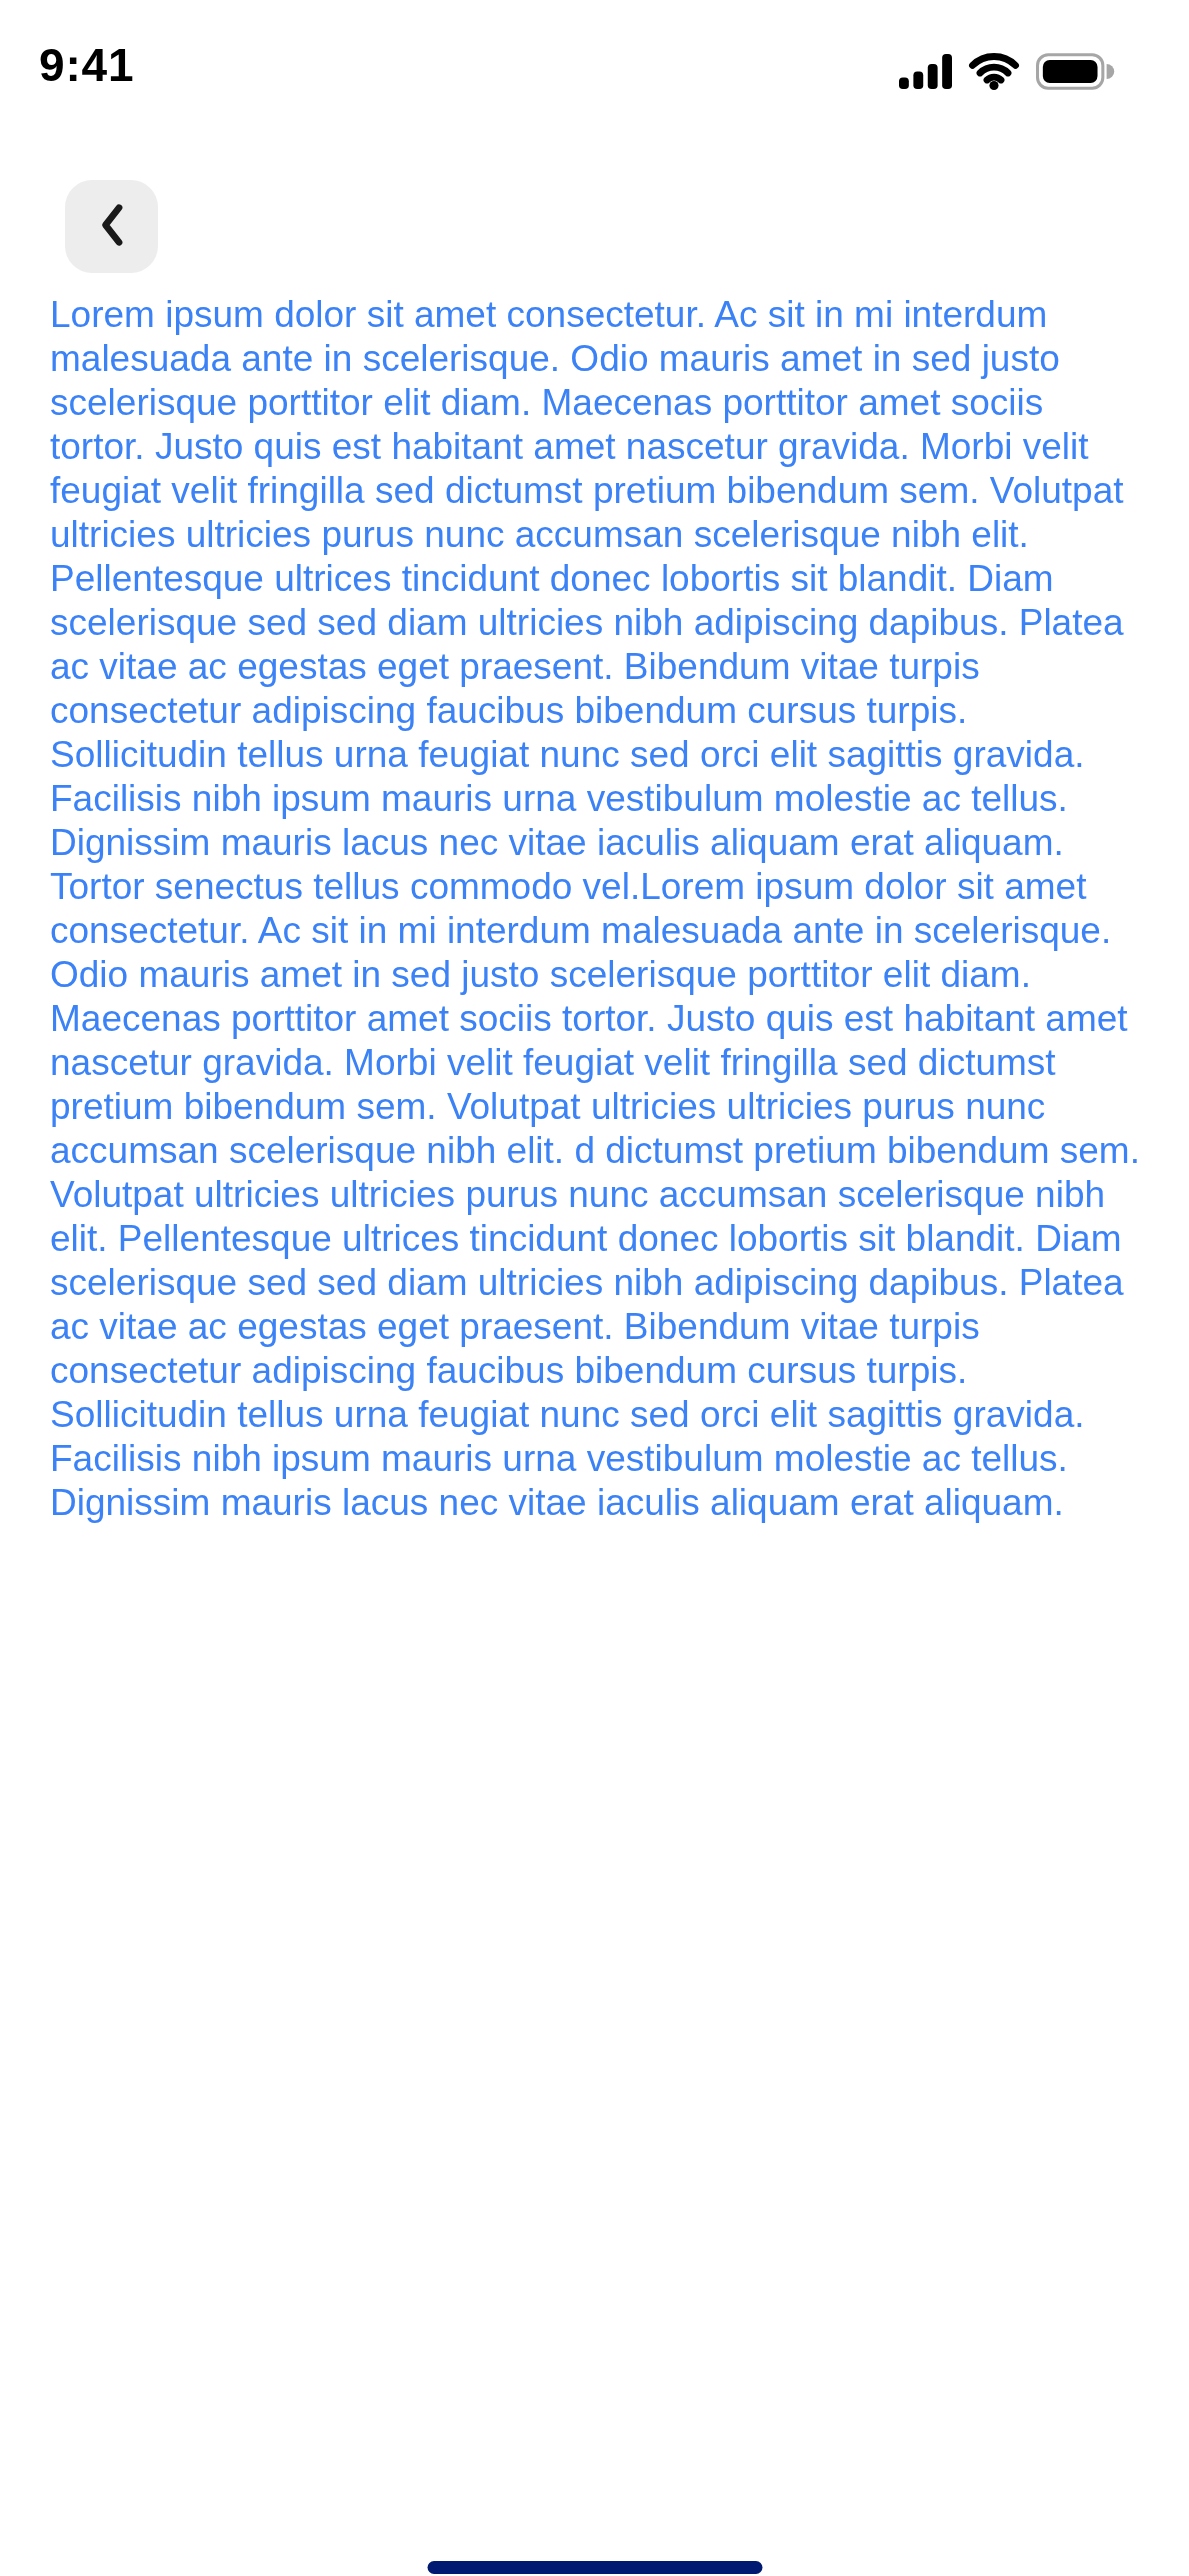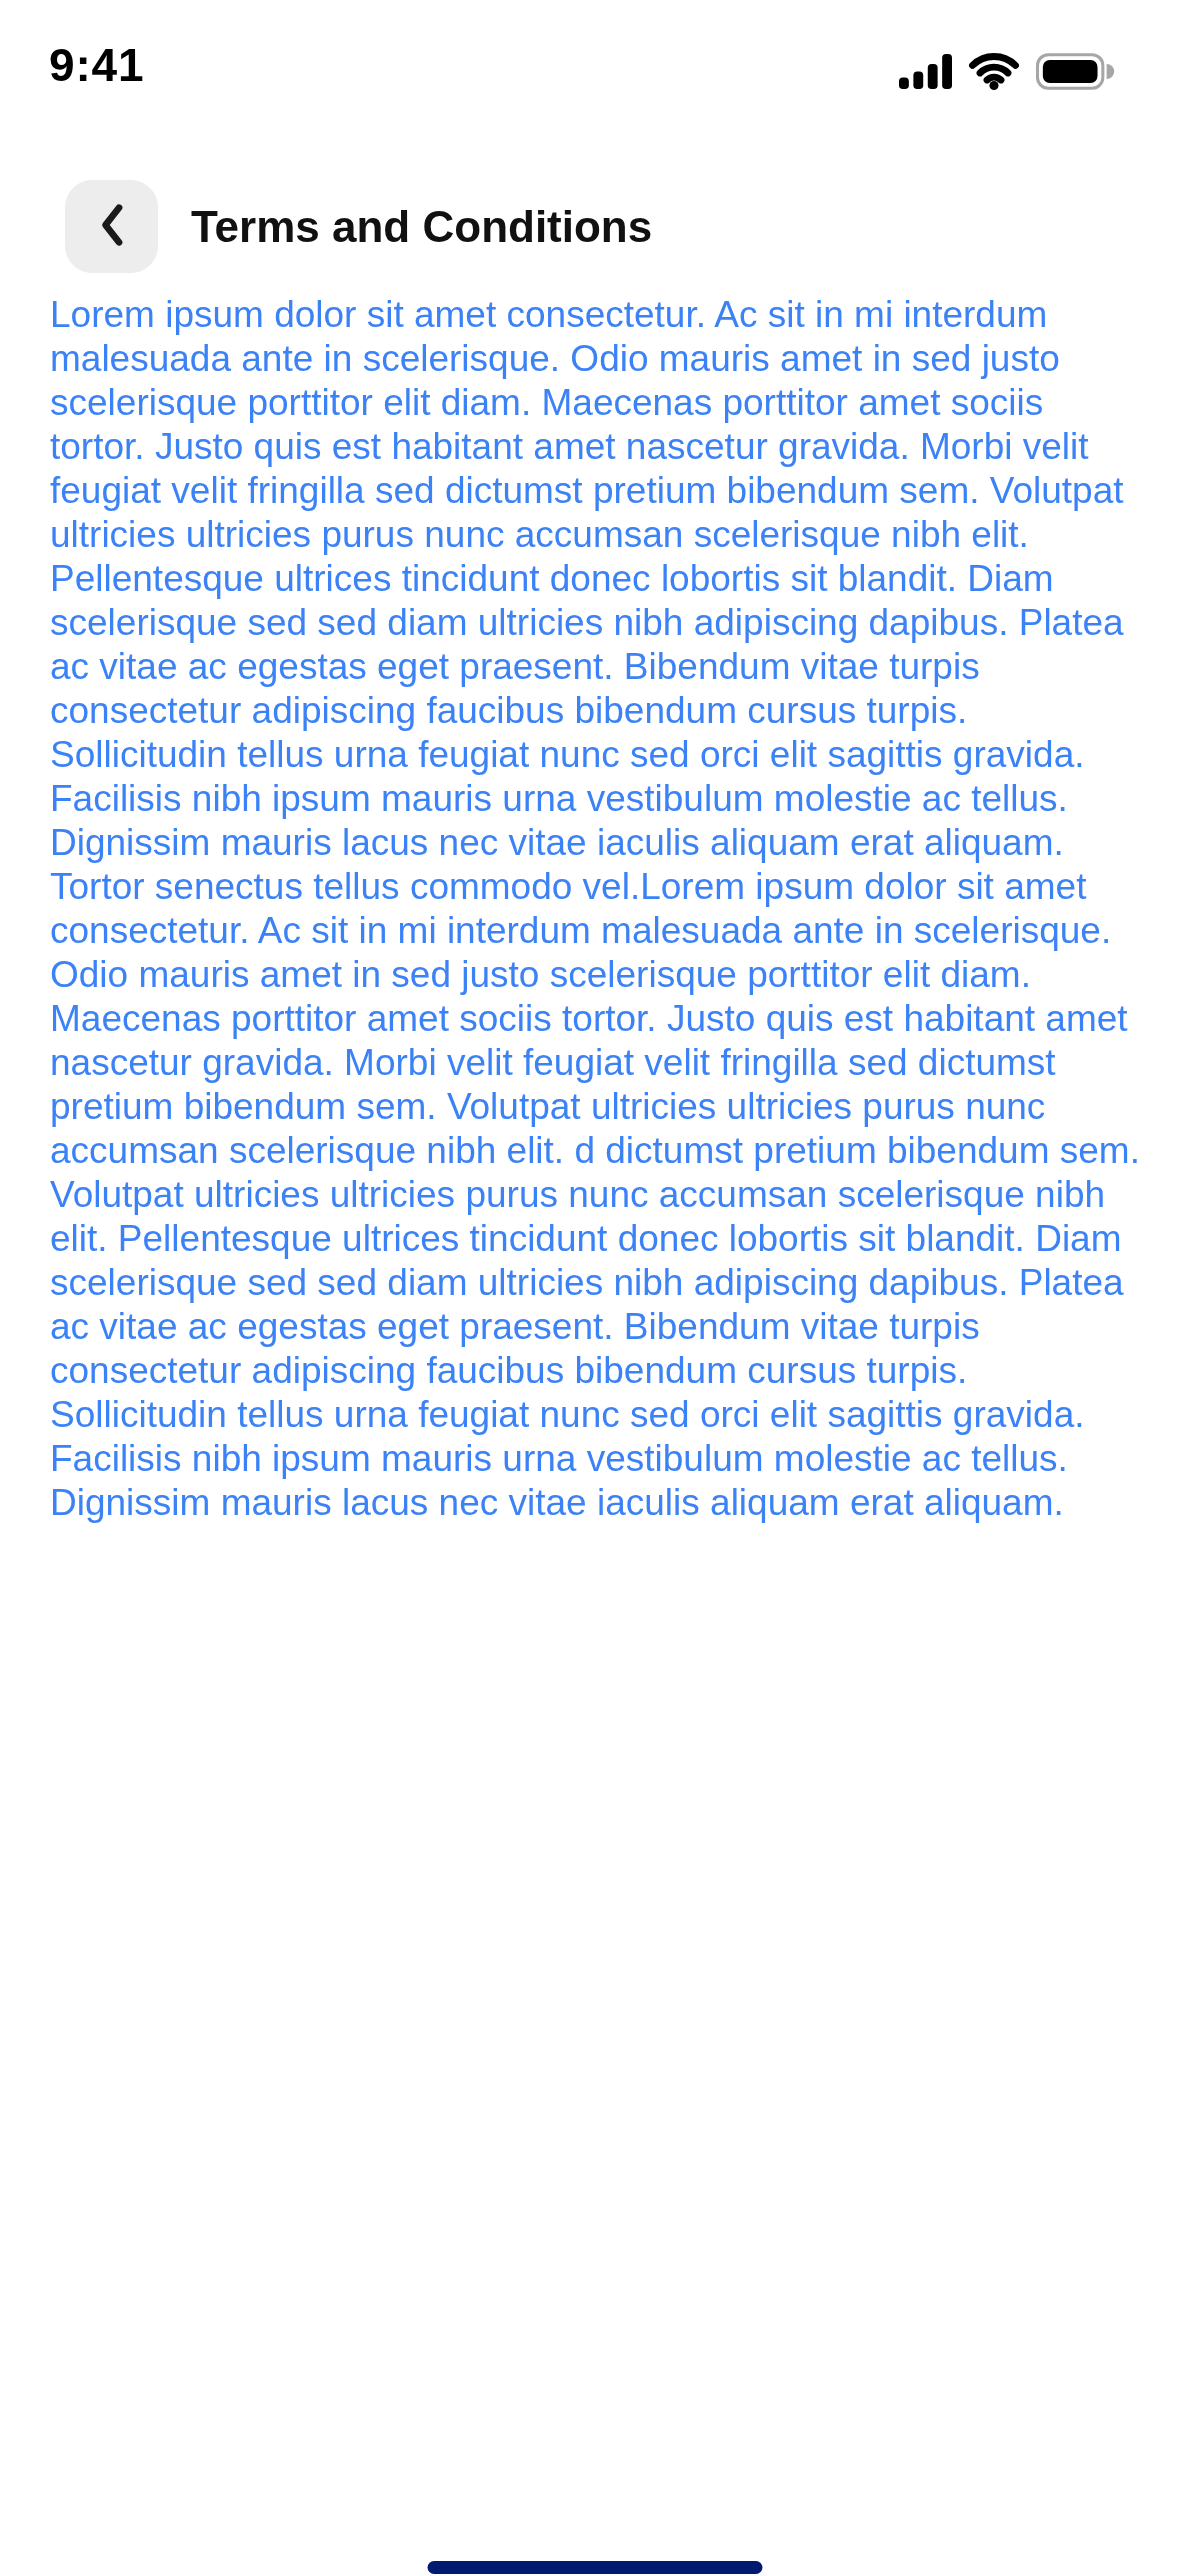--- a/index.html
+++ b/index.html
@@ -17,21 +17,21 @@
   }
 
   
   .status-bar {
     position: absolute;
     top: 0; left: 0; right: 0;
     height: 129px;
   }
   .time {
     position: absolute;
-    left: 49px;
+    left: 39px;
     top: 38px;
     font-size: 46px;
     font-weight: 600;
     letter-spacing: 0.8px;
     color: #000000;
   }
   .status-icons {
     position: absolute;
     right: 75px;
     top: 52px;
@@ -137,21 +137,20 @@
   </header>
 
   <nav class="nav-bar">
     <button class="back-button" aria-label="Back">
       <span>
         <svg width="27" height="46" viewBox="0 0 36 60" xmlns="http://www.w3.org/2000/svg">
           <path d="M28 7 L10 30 L28 53" fill="none" stroke="#1A1A1A" stroke-width="9" stroke-linecap="round" stroke-linejoin="round"></path>
         </svg>
       </span>
     </button>
-    <h1 class="page-title">Terms and Conditions</h1>
   </nav>
 
   <main class="content">
     <p class="body-text">Lorem ipsum dolor sit amet consectetur. Ac sit in mi interdum malesuada ante in scelerisque. Odio mauris amet in sed justo scelerisque porttitor elit diam. Maecenas porttitor amet sociis tortor. Justo quis est habitant amet nascetur gravida. Morbi velit feugiat velit fringilla sed dictumst pretium bibendum sem. Volutpat ultricies ultricies purus nunc accumsan scelerisque nibh elit. Pellentesque ultrices tincidunt donec lobortis sit blandit. Diam scelerisque sed sed diam ultricies nibh adipiscing dapibus. Platea ac vitae ac egestas eget praesent. Bibendum vitae turpis consectetur adipiscing faucibus bibendum cursus turpis. Sollicitudin tellus urna feugiat nunc sed orci elit sagittis gravida. Facilisis nibh ipsum mauris urna vestibulum molestie ac tellus. Dignissim mauris lacus nec vitae iaculis aliquam erat aliquam. Tortor senectus tellus commodo vel.Lorem ipsum dolor sit amet consectetur. Ac sit in mi interdum malesuada ante in scelerisque. Odio mauris amet in sed justo scelerisque porttitor elit diam. Maecenas porttitor amet sociis tortor. Justo quis est habitant amet nascetur gravida. Morbi velit feugiat velit fringilla sed dictumst pretium bibendum sem. Volutpat ultricies ultricies purus nunc accumsan scelerisque nibh elit. d dictumst pretium bibendum sem. Volutpat ultricies ultricies purus nunc accumsan scelerisque nibh elit. Pellentesque ultrices tincidunt donec lobortis sit blandit. Diam scelerisque sed sed diam ultricies nibh adipiscing dapibus. Platea ac vitae ac egestas eget praesent. Bibendum vitae turpis consectetur adipiscing faucibus bibendum cursus turpis. Sollicitudin tellus urna feugiat nunc sed orci elit sagittis gravida. Facilisis nibh ipsum mauris urna vestibulum molestie ac tellus. Dignissim mauris lacus nec vitae iaculis aliquam erat aliquam.</p>
   </main>
 
   <div class="home-indicator"></div>
 
 </div>
 

